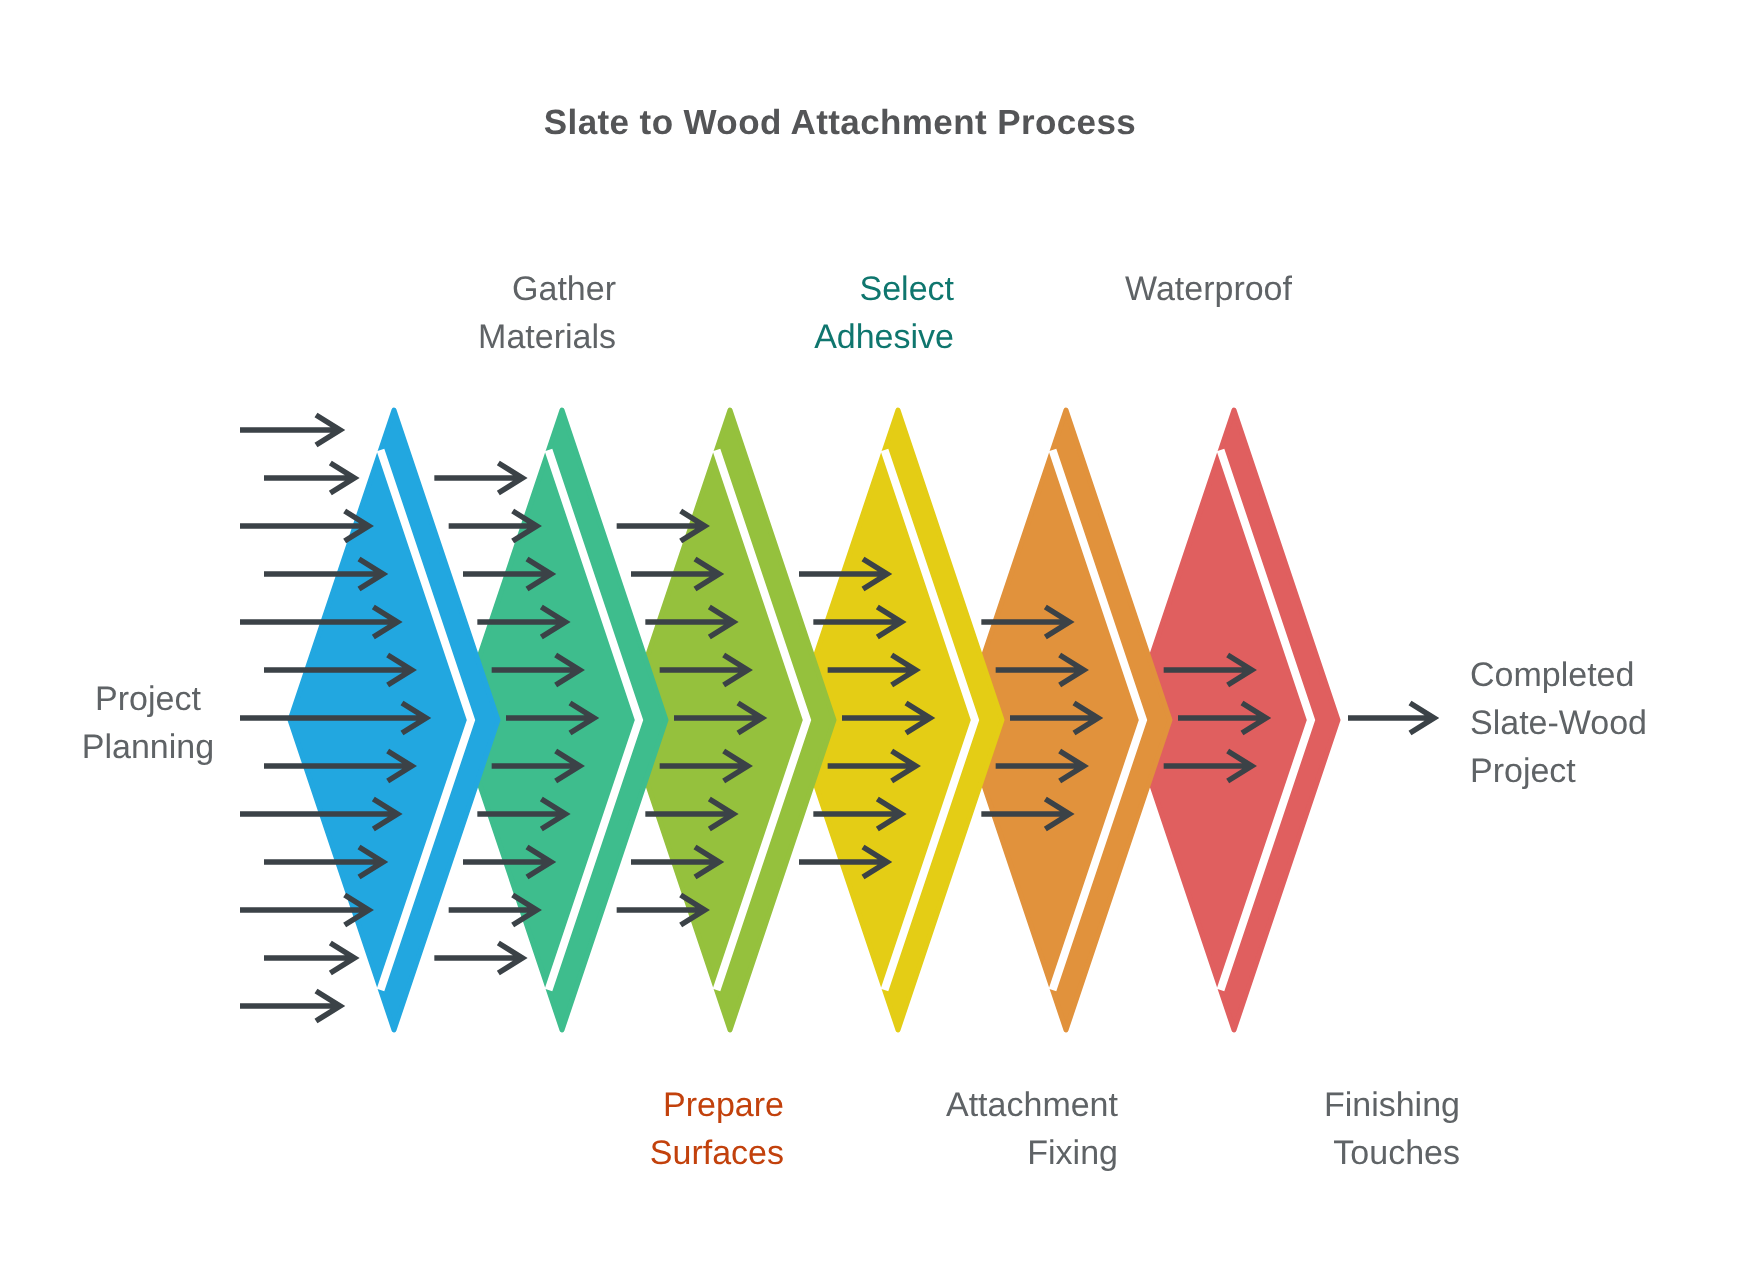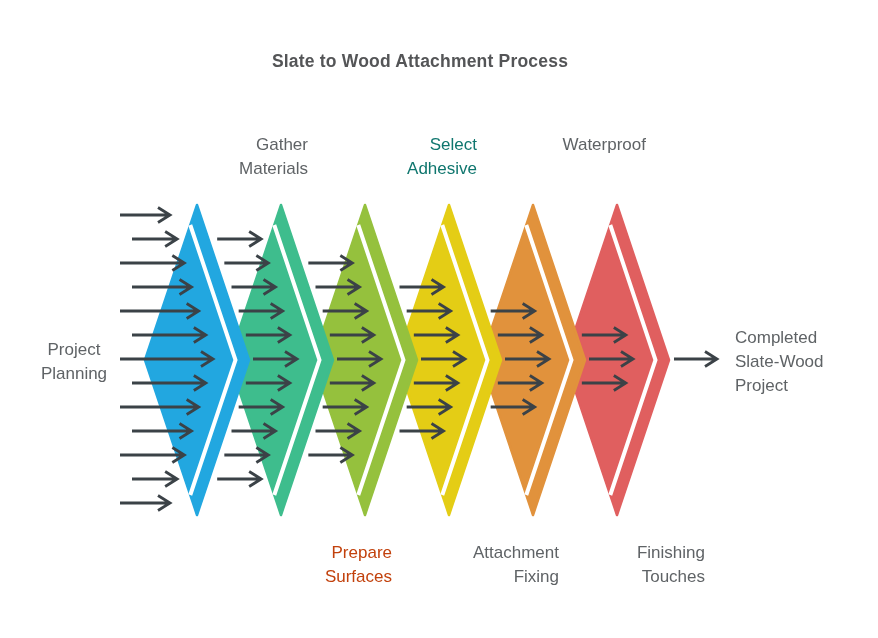--- a/index.html
+++ b/index.html
@@ -101,21 +101,21 @@
   </div>
 
   <div class="step-label bottom" style="left: 282px; color: #c2410c;">
     <div>Prepare</div>
     <div>Surfaces</div>
   </div>
   <div class="step-label bottom" style="left: 449px; color: rgb(95, 99, 102);">
     <div>Attachment</div>
     <div>Fixing</div>
   </div>
-  <div class="step-label bottom" style="left: 595px; color: rgb(95, 99, 102);">
+  <div class="step-label bottom" style="left: 620px; color: rgb(95, 99, 102);">
     <div>Finishing</div>
     <div>Touches</div>
   </div>
 
   <div class="side-label start" style="color: rgb(95, 99, 102);">
     <div>Project</div>
     <div>Planning</div>
   </div>
 
   <div class="side-label end" style="color: rgb(95, 99, 102);">

